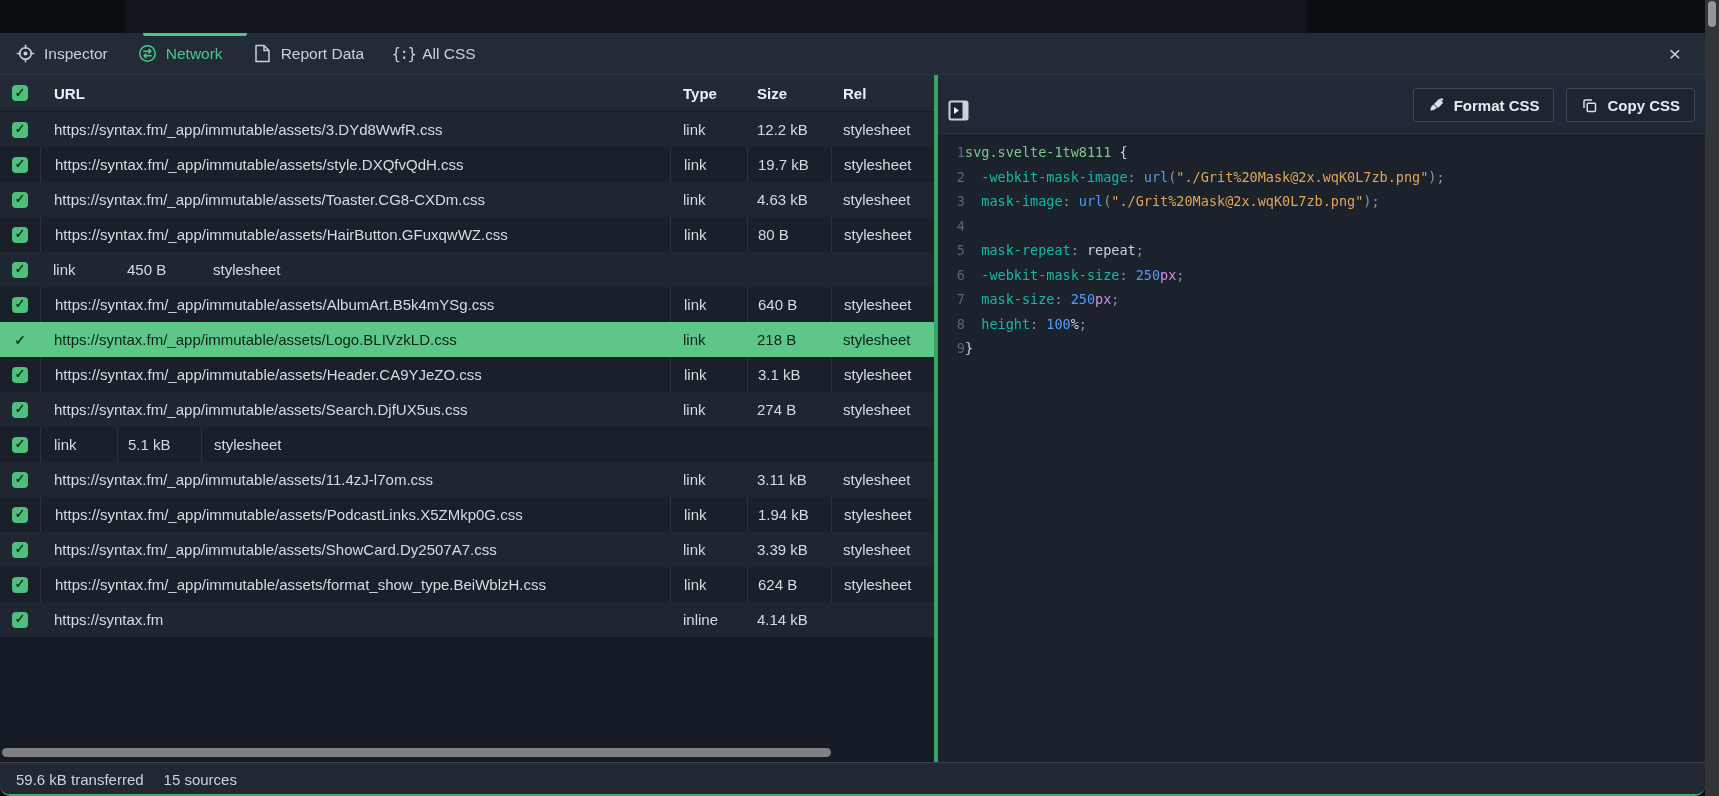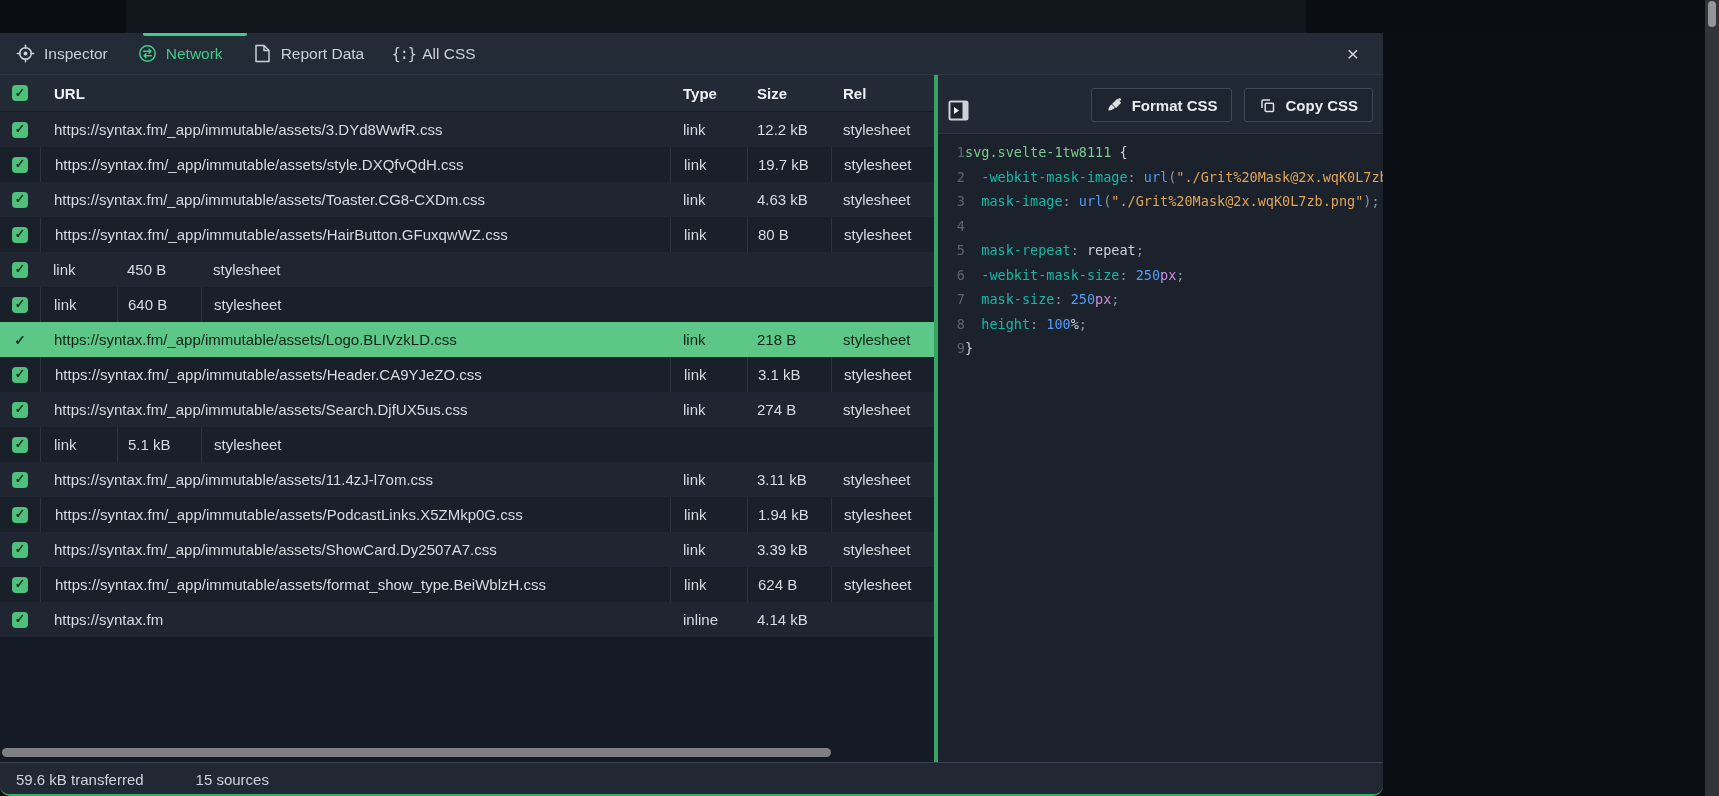--- a/index.html
+++ b/index.html
@@ -5,21 +5,21 @@
   html,body{margin:0;padding:0;background:#0b0f15;}
   body{width:1719px;height:796px;position:relative;overflow:hidden;
        font-family:"Liberation Sans",sans-serif;-webkit-font-smoothing:antialiased;}
   
   .page-top{position:absolute;left:0;top:0;width:1705px;height:33px;background:#11161d;overflow:hidden;}
   .page-top .block-left{position:absolute;left:0;top:0;width:126px;height:33px;background:#0a0e13;}
   .page-top .block-right{position:absolute;left:1306px;top:0;right:0;height:33px;background:#0a0e13;}
   .page-scrollbar{position:absolute;right:0;top:0;width:14px;height:796px;background:#313439;}
   .page-scrollbar .thumb{position:absolute;left:2.5px;top:1px;width:8px;height:26px;background:#949698;border-radius:4px;}
   
-  .devtools{position:absolute;left:0;top:33px;width:1383px;height:763px;background:#1b222c;
+  .devtools{position:absolute;left:0;top:33px;width:1705px;height:763px;background:#1b222c;
             border-bottom:2px solid #38b168;border-radius:0 0 10px 10px;box-sizing:border-box;overflow:hidden;}
   
   .tabbar{position:absolute;left:0;top:0;width:100%;height:42px;background:#232b37;
           border-bottom:1px solid #2c3542;box-sizing:border-box;display:flex;align-items:center;padding-left:16px;}
   .tab{display:flex;align-items:center;gap:9px;margin-right:30px;cursor:pointer;color:#c9d1d9;font-size:15.5px;}
   .tab .ticon{display:flex;align-items:center;justify-content:center;width:19px;height:19px;}
   .tab.active{color:#46c98b;}
   .tab.active svg *{stroke:#46c98b;}
   .tab svg *{stroke:#c9d1d9;}
   .tab .css-glyph{font-family:"DejaVu Sans Mono",monospace;font-size:15px;letter-spacing:-1px;}
@@ -60,21 +60,21 @@
             border:1px solid #3d4854;border-radius:3px;color:#e8ecf0;font-size:15px;font-weight:700;cursor:pointer;}
   .code-editor{position:absolute;left:0;top:59px;right:0;bottom:0;overflow:hidden;
                font-family:"DejaVu Sans Mono",monospace;font-size:13.5px;padding-top:6px;}
   .code-line{display:flex;line-height:24.5px;white-space:pre;}
   .ln{width:27px;text-align:right;color:#5a6573;flex:none;}
   .code-text{}
   .tk-sel{color:#7cc88f;} .tk-prop{color:#14b8a6;} .tk-fn{color:#539bf5;} .tk-str{color:#e0a458;}
   .tk-val{color:#c9d1d9;} .tk-num{color:#539bf5;} .tk-unit{color:#cf8fe0;} .tk-pun{color:#8b949e;} .tk-brace{color:#c9d1d9;}
   
   .statusbar{position:absolute;left:0;top:729px;width:100%;height:34px;background:#212834;border-top:1px solid #3a434f;
-             box-sizing:border-box;display:flex;align-items:center;color:#ccd3da;font-size:15px;padding-left:16px;gap:52px;}
+             box-sizing:border-box;display:flex;align-items:center;color:#ccd3da;font-size:15px;padding-left:16px;gap:20px;}
 </style>
 </head>
 <body>
 
 <div class="page-top">
   <div class="block-left"></div>
   <div class="block-right">
     
     
   </div>
@@ -186,20 +186,21 @@
               <div class="checkbox">✓</div>
             </div>
             <div class="cell c-type">link</div>
             <div class="cell c-size">450 B</div>
             <div class="cell c-rel">stylesheet</div>
           </div>
           <div class="row dark">
             <div class="cell c-check">
               <div class="checkbox">✓</div>
             </div>
+            <div class="cell c-url">https://syntax.fm/_app/immutable/assets/AlbumArt.B5k4mYSg.css</div>
             <div class="cell c-type">link</div>
             <div class="cell c-size">640 B</div>
             <div class="cell c-rel">stylesheet</div>
           </div>
           <div class="row selected">
             <div class="cell c-check">
               <div class="checkbox bare">✓</div>
             </div>
             <div class="cell c-url">https://syntax.fm/_app/immutable/assets/Logo.BLIVzkLD.css</div>
             <div class="cell c-type">link</div>

